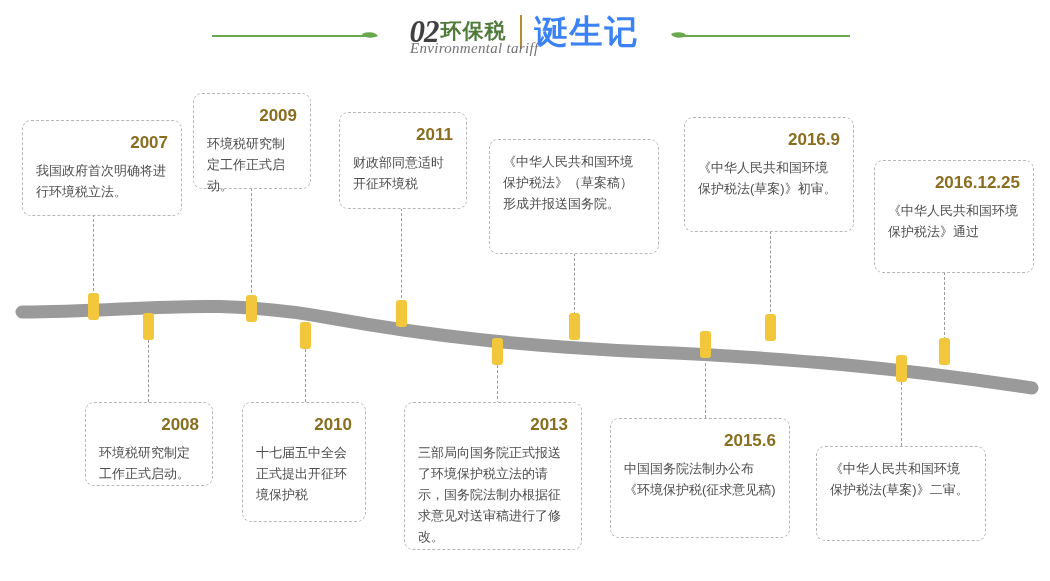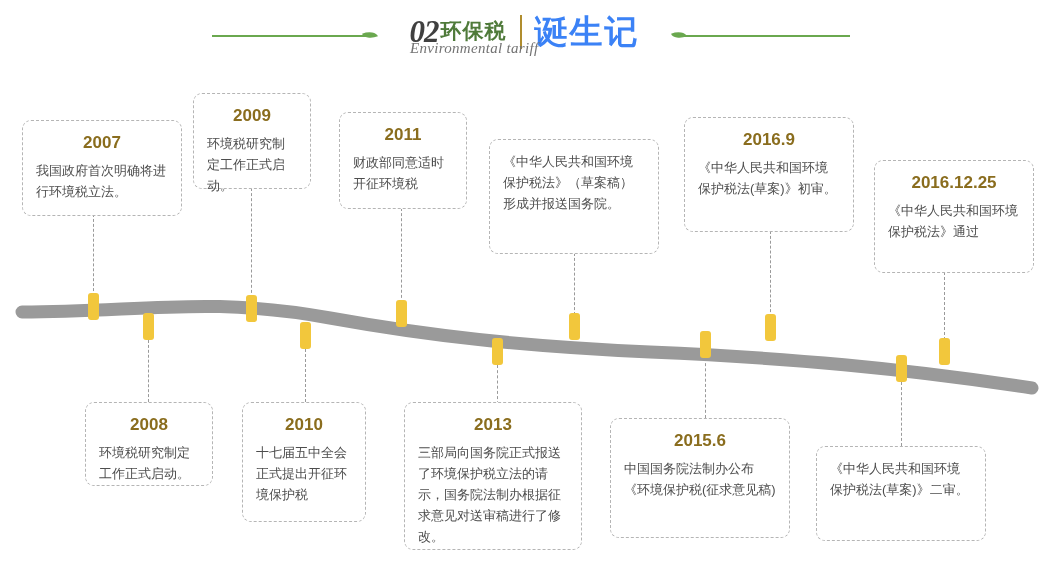--- a/index.html
+++ b/index.html
@@ -122,21 +122,21 @@
   .card {
     position: absolute;
     box-sizing: border-box;
     border: 1px dashed #b5b5b5;
     border-radius: 9px;
     background: #ffffff;
     padding: 11px 13px 12px 13px;
     z-index: 3;
   }
   .card-date {
-    text-align: center;
+    text-align: right;
     font-weight: bold;
     color: #8a6d1e;
     font-size: 17px;
     line-height: 22px;
     margin-bottom: 6px;
     white-space: nowrap;
   }
   .card-text {
     font-size: 13px;
     color: #4d4d4d;

